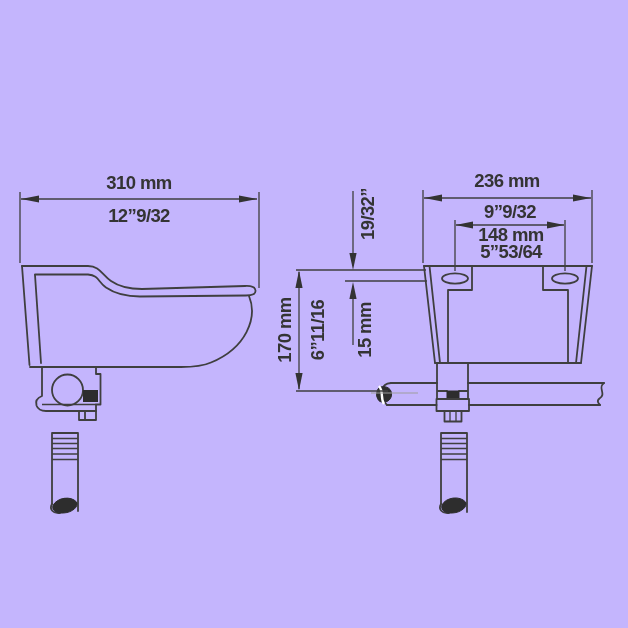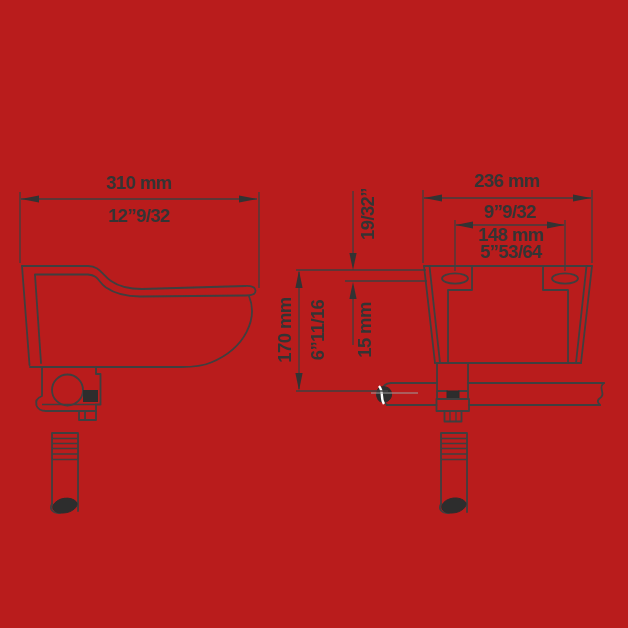--- a/index.html
+++ b/index.html
@@ -1,16 +1,16 @@
 <!DOCTYPE html>
 <html><head>
 <meta charset="utf-8">
 <style>
   html,body{margin:0;padding:0;background:#fff;}
-  .stage{width:628px;height:628px;background:#b91c1c;position:relative;overflow:hidden;}
+  .stage{width:628px;height:628px;background:#c4b5fd;position:relative;overflow:hidden;}
   svg{display:block;}
   .oline{fill:none;stroke:#3f3f3f;stroke-width:1.8;stroke-linejoin:round;stroke-linecap:round;}
   .dline{fill:none;stroke:#3f3f3f;stroke-width:1.3;}
   .cline{fill:none;stroke:#9e9e9e;stroke-width:1.1;}
   .afill{fill:#333;stroke:none;}
   .bfill{fill:#2d2d2d;stroke:#2d2d2d;stroke-width:1;}
   .dimtxt{font-family:"Liberation Sans",sans-serif;font-weight:700;font-size:18.5px;
           letter-spacing:-0.6px;fill:#343434;}
 </style>
 </head>

